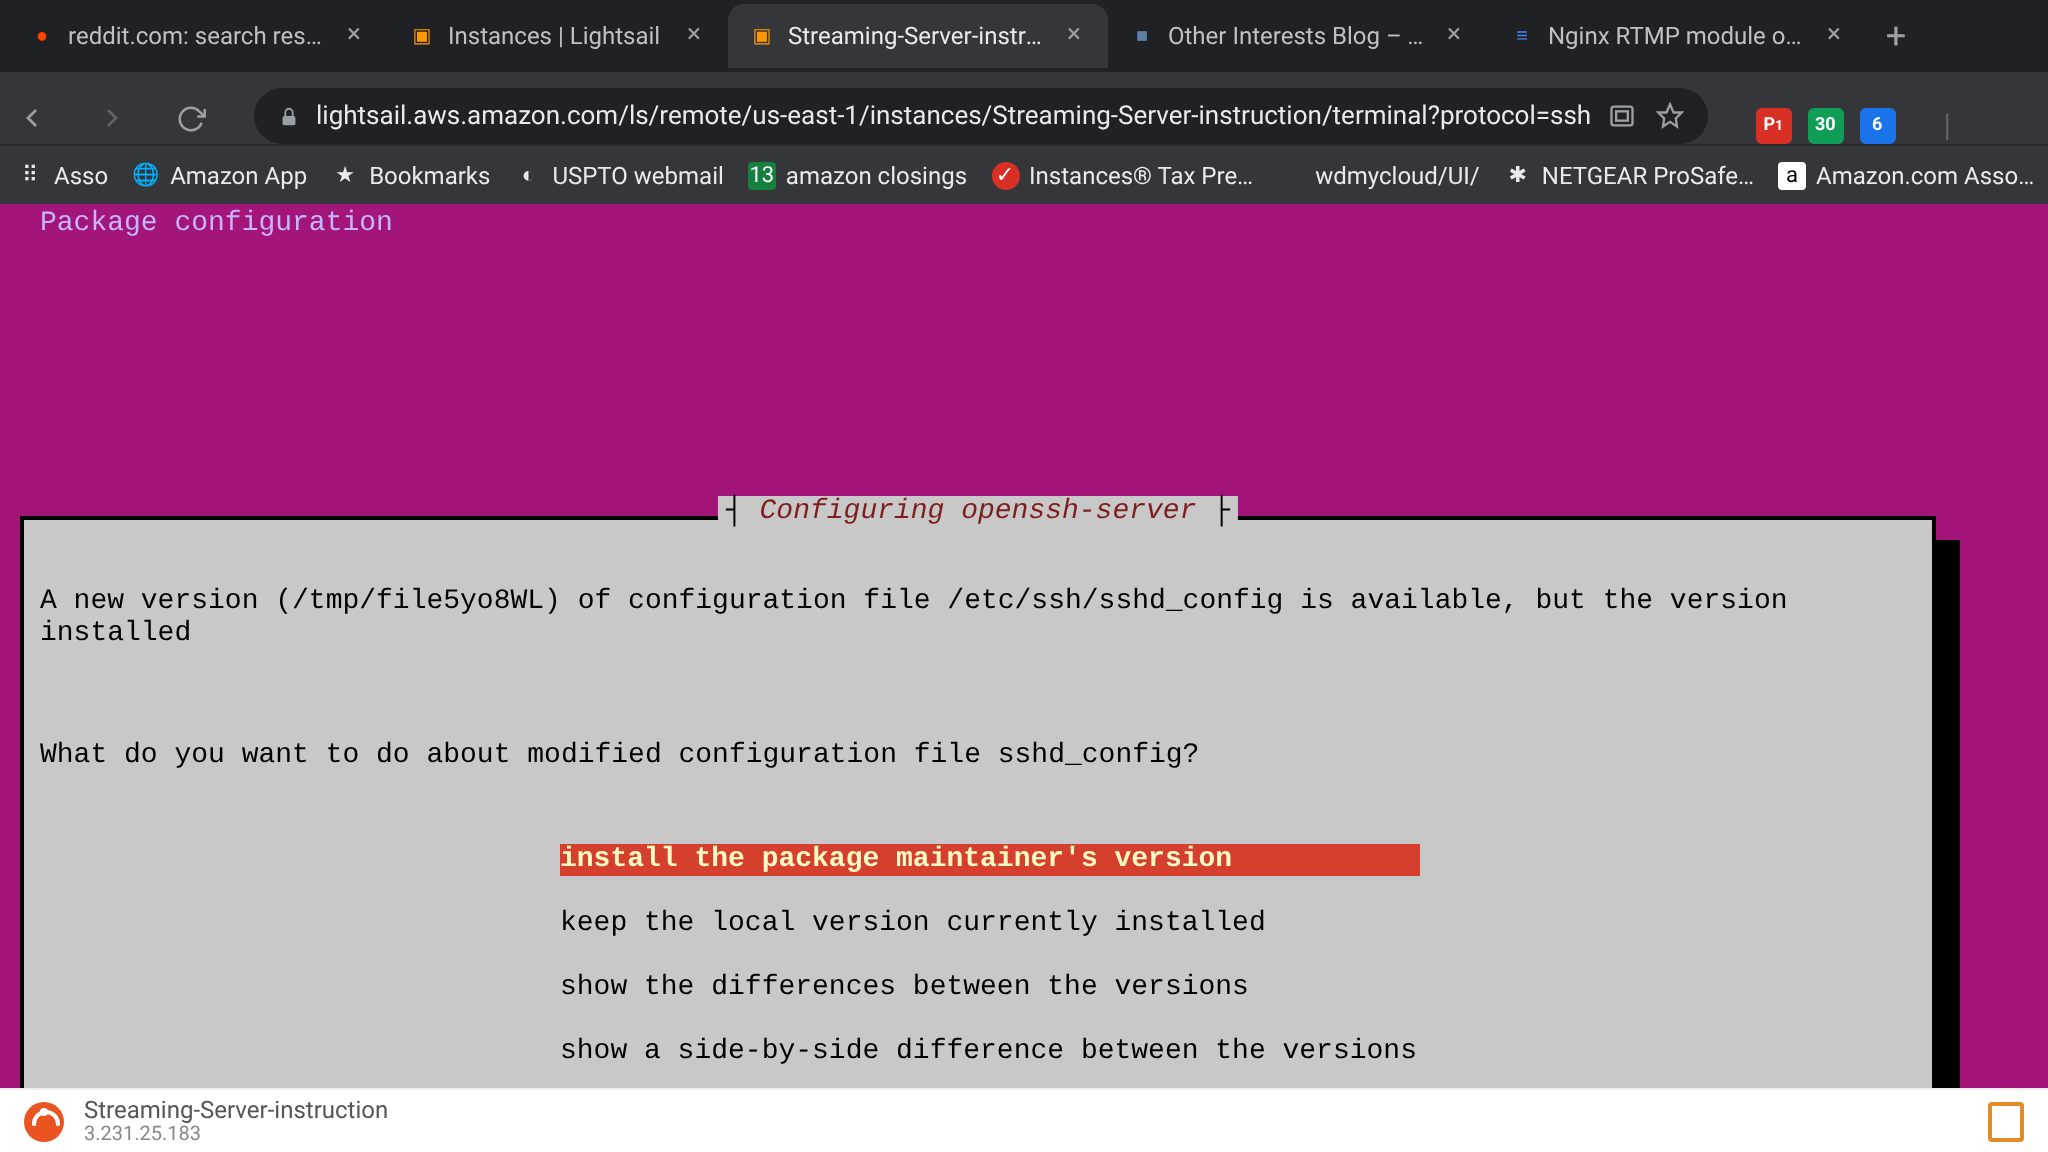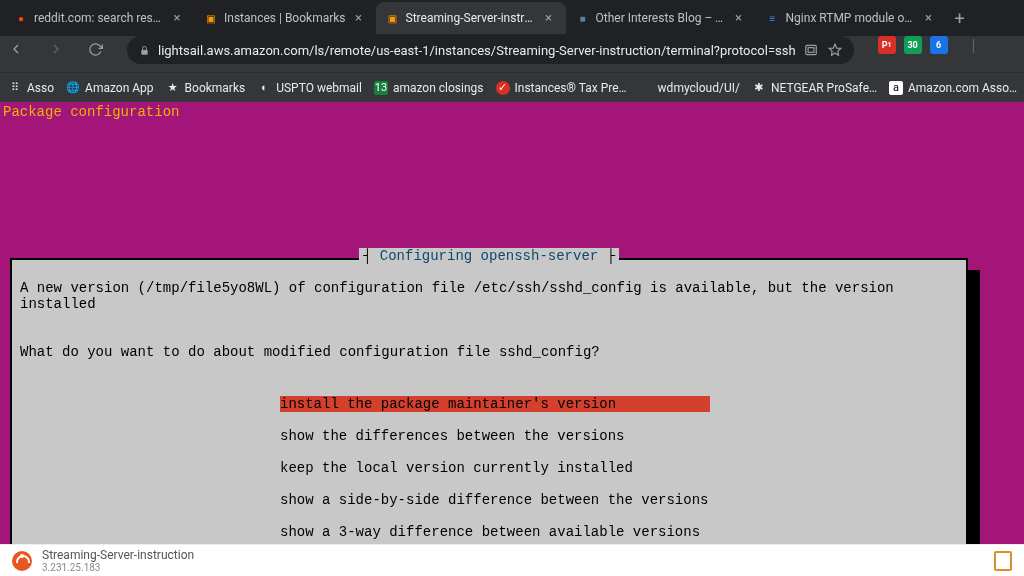--- a/index.html
+++ b/index.html
@@ -8,54 +8,54 @@
     
     .chrome { background: #202124; color: #e8eaed; }
     .tab-strip { display: flex; align-items: center; height: 36px; background: #202124; padding: 0 4px; gap: 0; }
     .tab { display: flex; align-items: center; height: 32px; padding: 0 10px; font-size: 12px; color: #bdc1c6; border-radius: 8px 8px 0 0; max-width: 190px; min-width: 170px; gap: 6px; cursor: pointer; }
     .tab.active { background: #35363a; color: #e8eaed; }
     .tab-favicon { width: 14px; height: 14px; flex-shrink: 0; display: flex; align-items: center; justify-content: center; font-size: 10px; }
     .tab-title { overflow: hidden; white-space: nowrap; text-overflow: ellipsis; flex: 1; }
     .tab-close { width: 14px; height: 14px; color: #9aa0a6; font-size: 13px; line-height: 14px; text-align: center; flex-shrink: 0; }
     .new-tab { width: 28px; height: 28px; display: flex; align-items: center; justify-content: center; color: #9aa0a6; font-size: 18px; cursor: pointer; }
 
-    .toolbar { display: flex; align-items: flex-start; height: 36px; background: #35363a; padding: 0 8px; gap: 24px; }
+    .toolbar { display: flex; align-items: flex-end; height: 36px; background: #35363a; padding: 0 8px; gap: 24px; }
     .nav-btn { width: 26px; height: 26px; display: flex; align-items: center; justify-content: center; color: #9aa0a6; cursor: pointer; }
     .nav-btn.disabled { color: #5f6368; }
     .omnibox { flex: 1; height: 28px; background: #202124; border-radius: 14px; display: flex; align-items: center; padding: 0 12px; gap: 8px; color: #e8eaed; font-size: 13px; }
     .lock { color: #9aa0a6; font-size: 11px; }
     .omni-url { overflow: hidden; white-space: nowrap; text-overflow: ellipsis; flex: 1; }
     .omni-right { display: flex; align-items: center; gap: 10px; color: #9aa0a6; }
     .ext-icons { display: flex; align-items: center; gap: 8px; }
     .ext-icon { width: 18px; height: 18px; border-radius: 3px; display: flex; align-items: center; justify-content: center; font-size: 9px; font-weight: bold; color: #fff; }
     .avatar { width: 22px; height: 22px; border-radius: 50%; background: radial-gradient(circle at 30% 30%, #888, #444); }
     .menu-dots { color: #9aa0a6; font-size: 16px; cursor: pointer; }
 
     .bookmark-bar { display: flex; align-items: center; height: 30px; background: #35363a; border-top: 1px solid #2a2b2e; padding: 0 8px; gap: 12px; font-size: 12px; color: #e8eaed; }
     .bk-item { display: flex; align-items: center; gap: 5px; cursor: pointer; white-space: nowrap; }
     .bk-icon { width: 14px; height: 14px; display: flex; align-items: center; justify-content: center; font-size: 11px; }
     .bk-right { margin-left: auto; display: flex; align-items: center; gap: 10px; color: #e8eaed; }
 
     
     .terminal-wrap { background: #a31579; height: 442px; position: relative; }
     .term { font-family: "Courier New", monospace; font-size: 14px; line-height: 16px; color: #c8c8c8; }
-    .pkg-title { color: #eab308; padding: 2px 3px; }
+    .pkg-title { color: #c4b5fd; padding: 2px 20px; }
 
     .dialog-shadow-r { position: absolute; top: 168px; left: 968px; width: 12px; height: 290px; background: #000; }
     .dialog-shadow-b { position: absolute; top: 448px; left: 22px; width: 958px; height: 14px; background: #000; }
 
     .dialog { position: absolute; top: 156px; left: 10px; width: 958px; background: #c8c8c8; color: #000; border: 2px solid #000; }
-    .dialog-title { position: absolute; top: -12px; left: 50%; transform: translateX(-50%); background: #c8c8c8; color: #0c4a6e; padding: 0 4px; white-space: nowrap; font-weight: normal; }
+    .dialog-title { position: absolute; top: -12px; left: 50%; transform: translateX(-50%); background: #c8c8c8; color: #7f1d1d; padding: 0 4px; white-space: nowrap; font-weight: normal; font-style: italic; }
     .dialog-title::before { content: "┤ "; color: #000; }
     .dialog-title::after { content: " ├"; color: #000; }
     .dialog-body { padding: 4px 8px 20px; white-space: pre; font-family: "Courier New", monospace; font-size: 14px; line-height: 16px; }
-    .msg { white-space: pre-wrap; }
+    .msg { white-space: pre-wrap; margin-top: 13px; }
     .options { margin-top: 4px; }
     .opt { padding: 0; margin-left: 260px; width: 430px; }
-    .opt.selected { background: #d43f2e; color: #000000; }
+    .opt.selected { background: #d43f2e; color: #fef9c3; font-weight: bold; }
 
     
     .footer { position: absolute; bottom: 0; left: 0; right: 0; height: 32px; background: #fff; display: flex; align-items: center; padding: 0 12px; gap: 10px; border-top: 1px solid #eee; }
     .ubuntu-logo { width: 20px; height: 20px; border-radius: 50%; background: #e95420; position: relative; }
     .ubuntu-logo::before { content:""; position:absolute; width:4px; height:4px; background:#fff; border-radius:50%; top:3px; left:8px; }
     .ubuntu-logo::after { content:""; position:absolute; width:10px; height:10px; border:2px solid #fff; border-radius:50%; top:4px; left:4px; clip-path: polygon(0 0, 100% 0, 100% 60%, 0 60%); }
     .footer-text .name { font-size: 12px; color: #555; }
     .footer-text .ip { font-size: 10px; color: #888; }
     .footer-right { margin-left: auto; }
     .clip-icon { width: 18px; height: 20px; border: 2px solid #e38b27; border-radius: 2px; position: relative; }
@@ -67,21 +67,21 @@
 
 <div class="chrome">
   <div class="tab-strip">
     <div class="tab">
       <span class="tab-favicon" style="color:#ff4500">●</span>
       <span class="tab-title">reddit.com: search results - hls</span>
       <span class="tab-close">×</span>
     </div>
     <div class="tab">
       <span class="tab-favicon" style="color:#ff9900">▣</span>
-      <span class="tab-title">Instances | Bookmarks</span>
+      <span class="tab-title">Instances | Lightsail</span>
       <span class="tab-close">×</span>
     </div>
     <div class="tab active">
       <span class="tab-favicon" style="color:#ff9900">▣</span>
       <span class="tab-title">Streaming-Server-instruction</span>
       <span class="tab-close">×</span>
     </div>
     <div class="tab">
       <span class="tab-favicon" style="color:#5a7fa3">■</span>
       <span class="tab-title">Other Interests Blog – Tim's Dr</span>
@@ -195,22 +195,22 @@
   <div class="dialog-shadow-b"></div>
 
   <div class="dialog">
     <div class="dialog-title">Configuring openssh-server</div>
     <div class="dialog-body">
 <div class="msg">A new version (/tmp/file5yo8WL) of configuration file /etc/ssh/sshd_config is available, but the version installed</div>
 
 <div class="msg">What do you want to do about modified configuration file sshd_config?</div>
 <div class="options">
 <div class="opt selected">install the package maintainer's version</div>
+<div class="opt">keep the local version currently installed</div>
 <div class="opt">show the differences between the versions</div>
-<div class="opt">keep the local version currently installed</div>
 <div class="opt">show a side-by-side difference between the versions</div>
 <div class="opt">show a 3-way difference between available versions</div>
 
 
 </div>
 
     </div>
   </div>
 </div>
 

